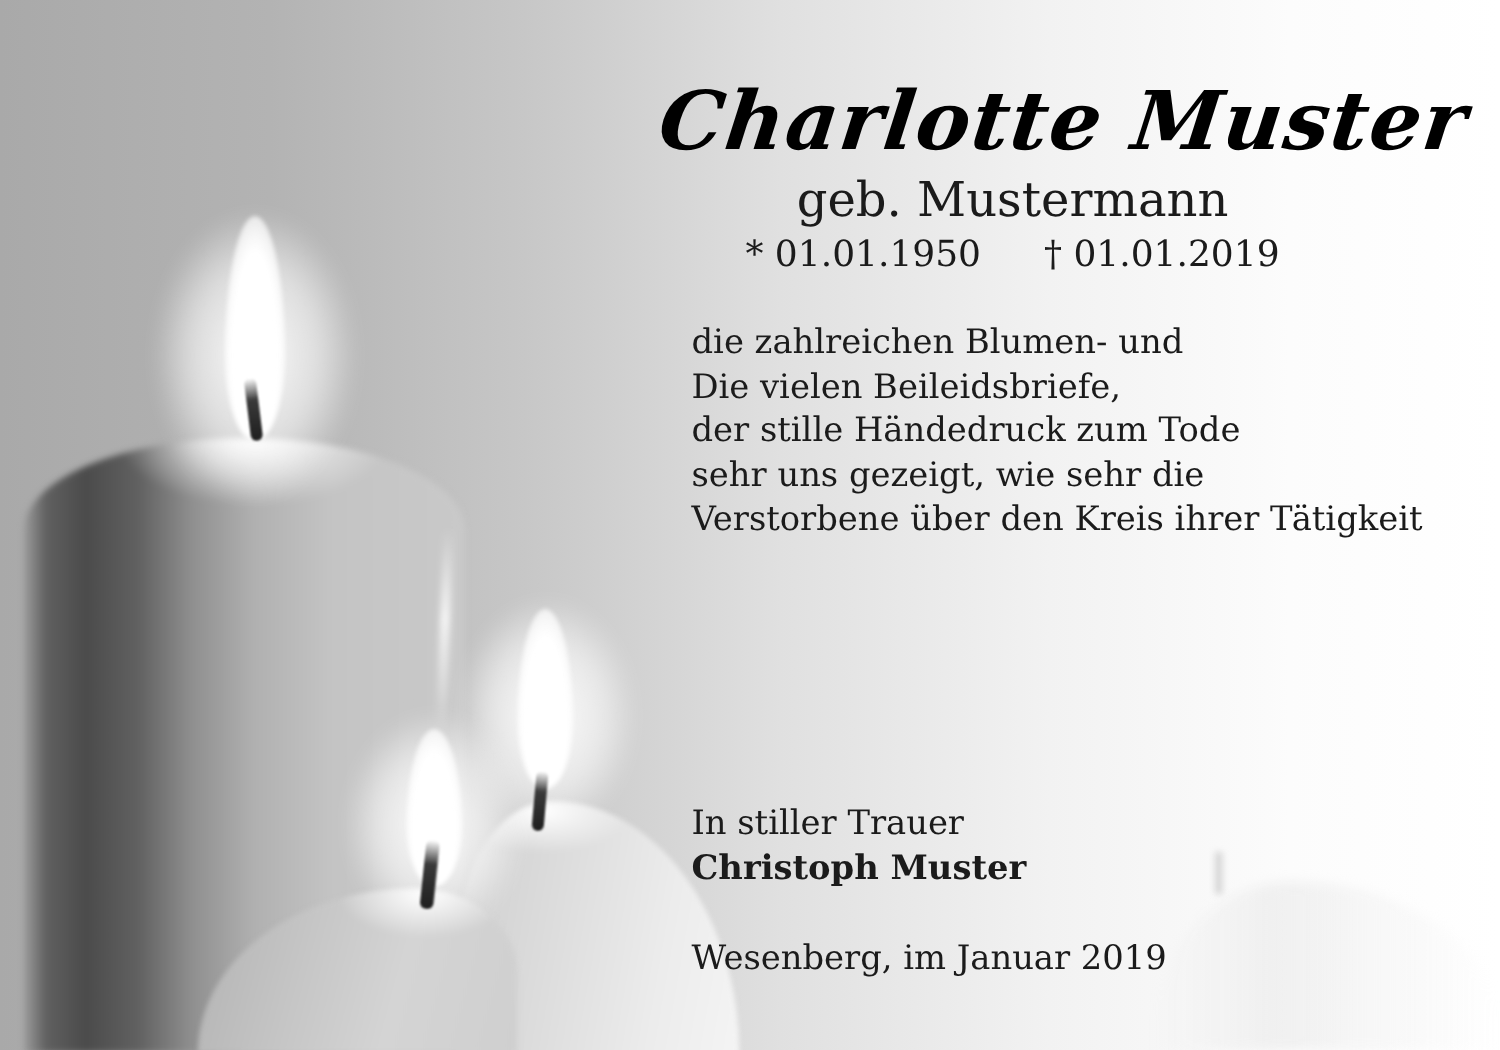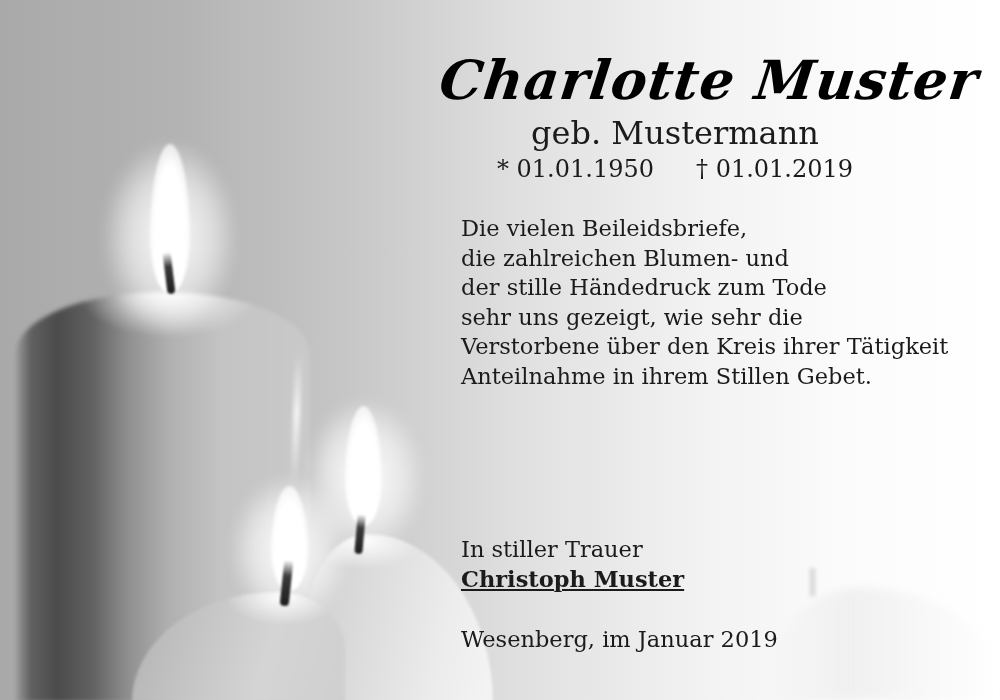--- a/index.html
+++ b/index.html
@@ -93,21 +93,21 @@
   .dates  { font-size:24px; margin-top:3px; }
   .dates .birth { margin-right:42px; }
 
   .condolence { position:absolute; left:461px; top:214px;
     font-size:22.5px; line-height:29.6px; white-space:nowrap;
   }
 
   .closing { position:absolute; left:461px; top:535px;
     font-size:22.5px; line-height:29.6px;
   }
-  .mourner { font-weight:bold;text-decoration:underline; }
+  .mourner { font-weight:bold; }
 
   .place { position:absolute; left:461px; top:626px; font-size:22.5px; }
 </style>
 </head>
 <body>
 
 <div class="canvas">
 
   <div class="photo">
     <div id="big-candle"></div>
@@ -135,26 +135,25 @@
 
     <div class="header">
       <div class="name">Charlotte Muster</div>
       <div class="maiden">geb. Mustermann</div>
       <div class="dates">
         <span class="birth">* 01.01.1950</span><span class="death">† 01.01.2019</span>
       </div>
     </div>
 
     <div class="condolence">
+      <div>die zahlreichen Blumen- und</div>
       <div>Die vielen Beileidsbriefe,</div>
-      <div>die zahlreichen Blumen- und</div>
       <div>der stille Händedruck zum Tode</div>
       <div>sehr uns gezeigt, wie sehr die</div>
       <div>Verstorbene über den Kreis ihrer Tätigkeit</div>
-      <div>Anteilnahme in ihrem Stillen Gebet.</div>
     </div>
 
     <div class="closing">
       <div>In stiller Trauer</div>
       <div class="mourner">Christoph Muster</div>
     </div>
 
     <div class="place">Wesenberg, im Januar 2019</div>
   </div>
 </div>

